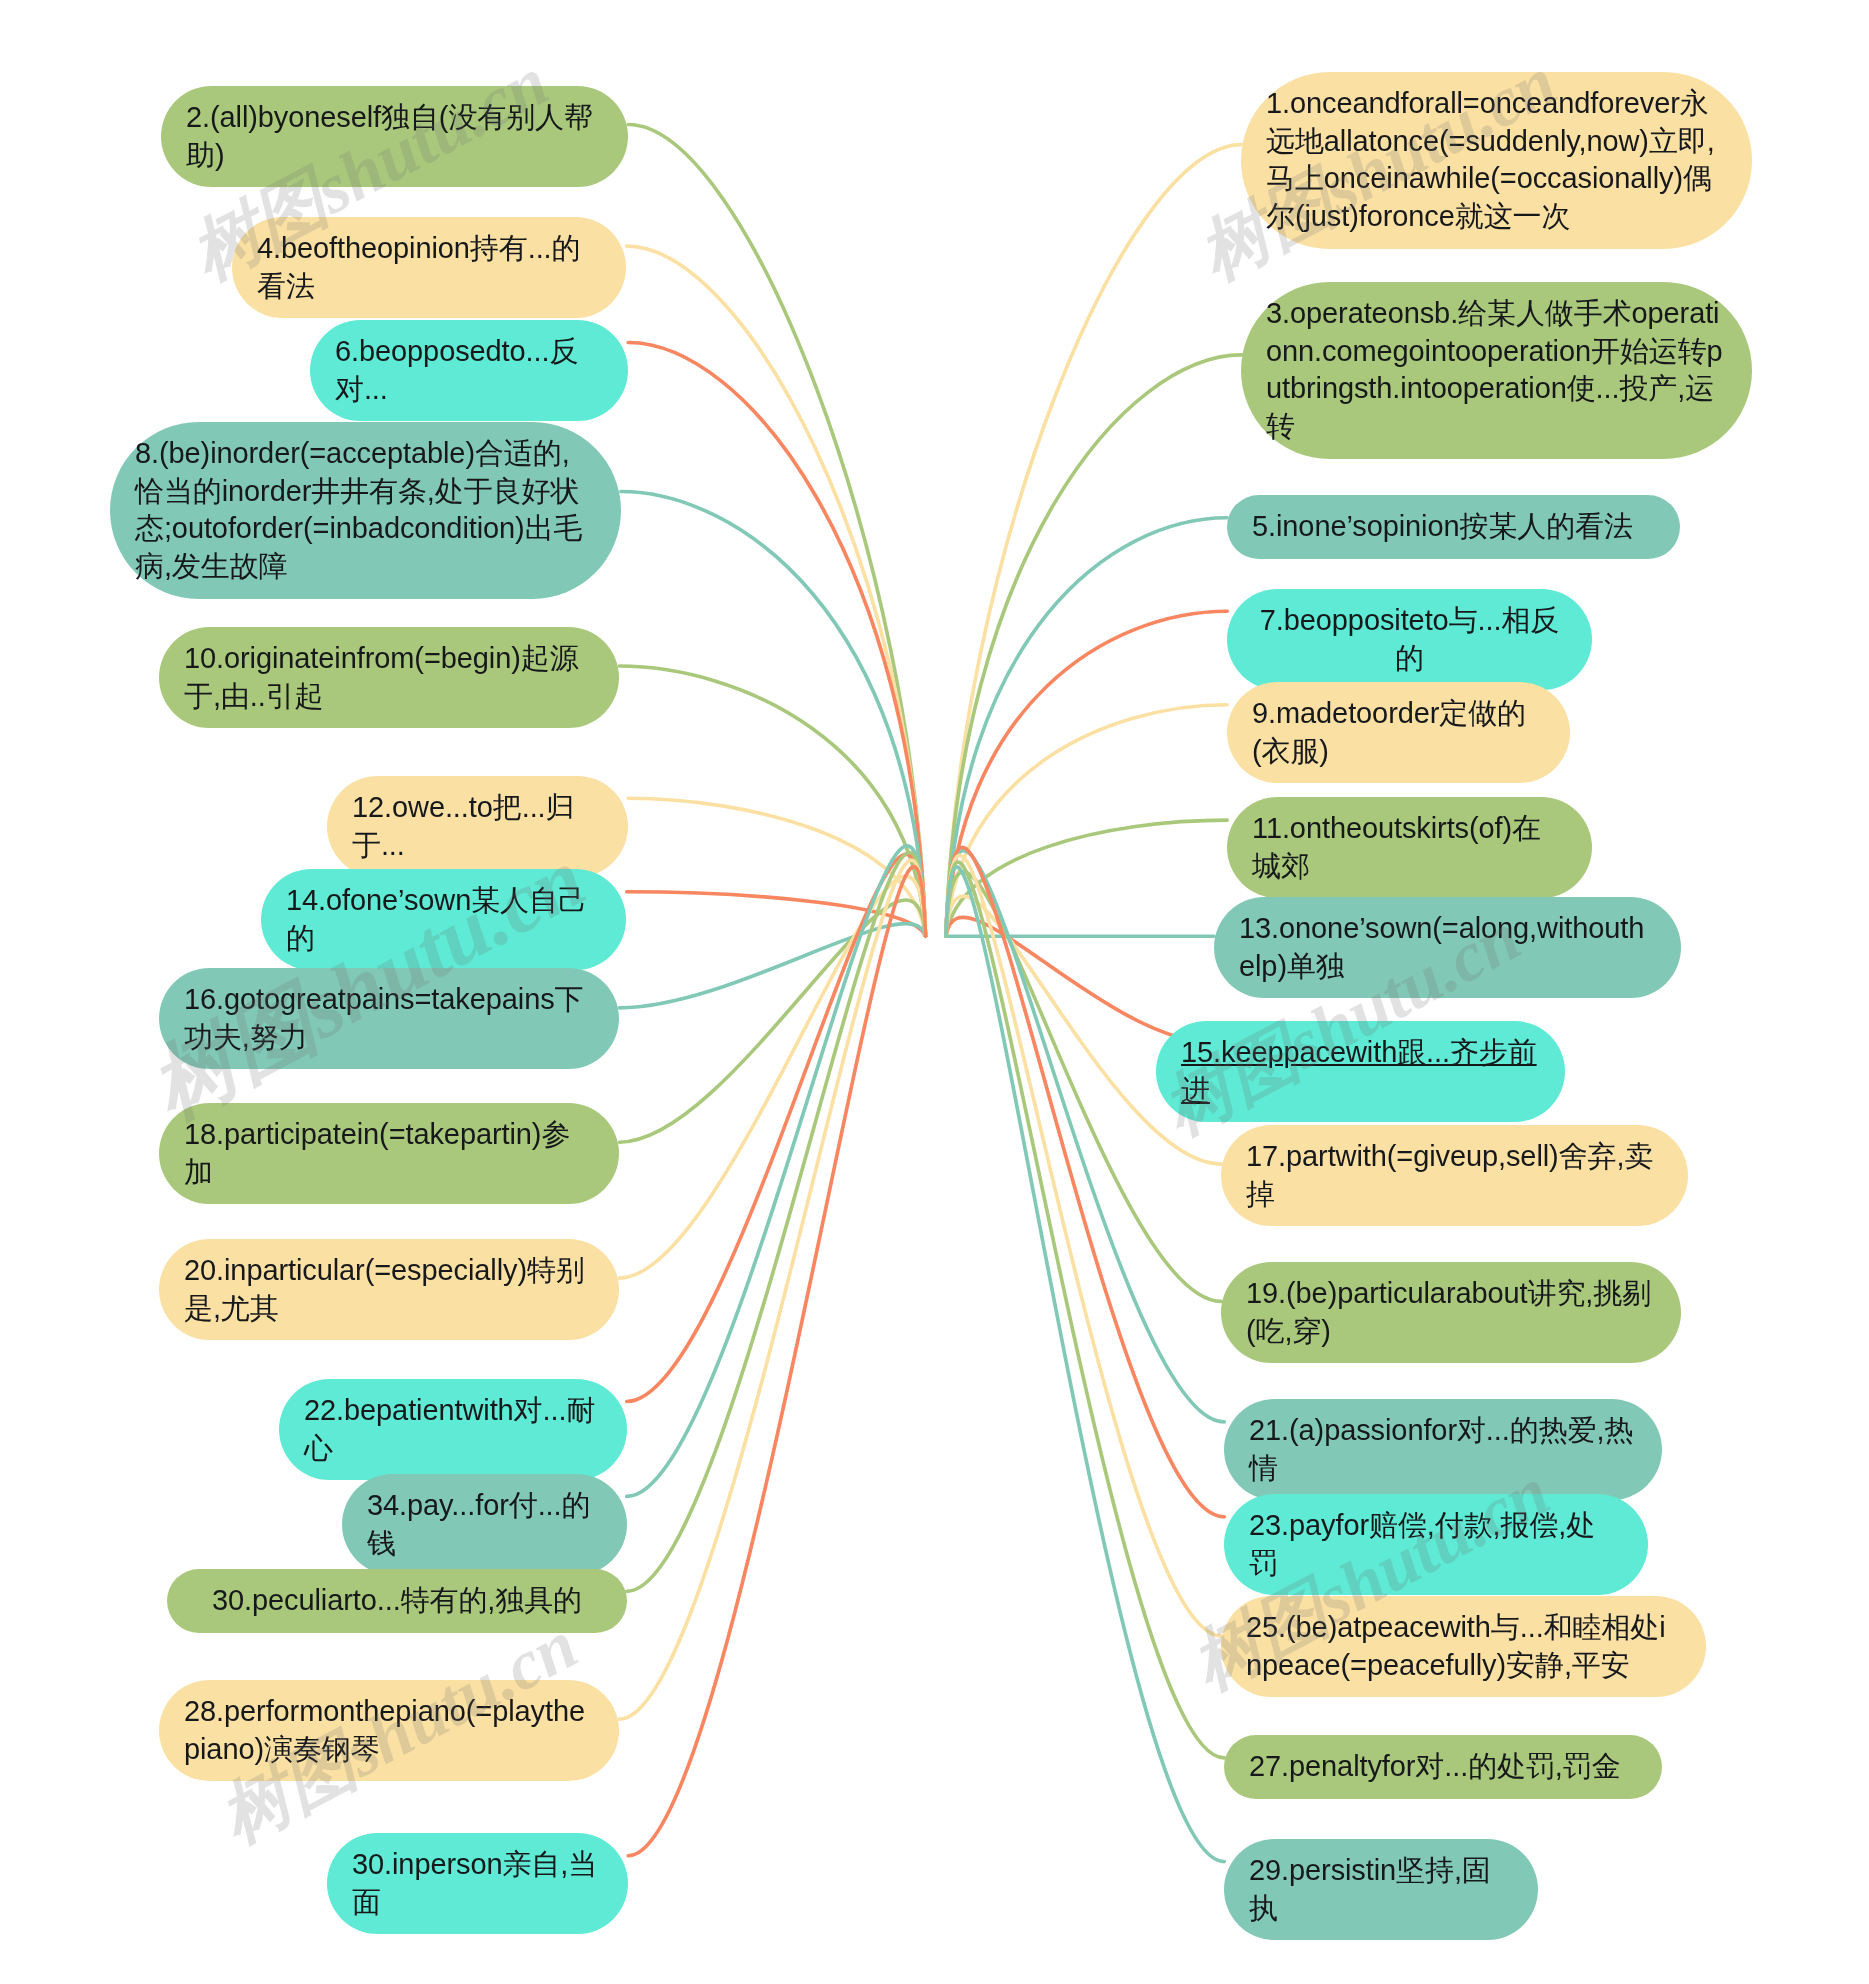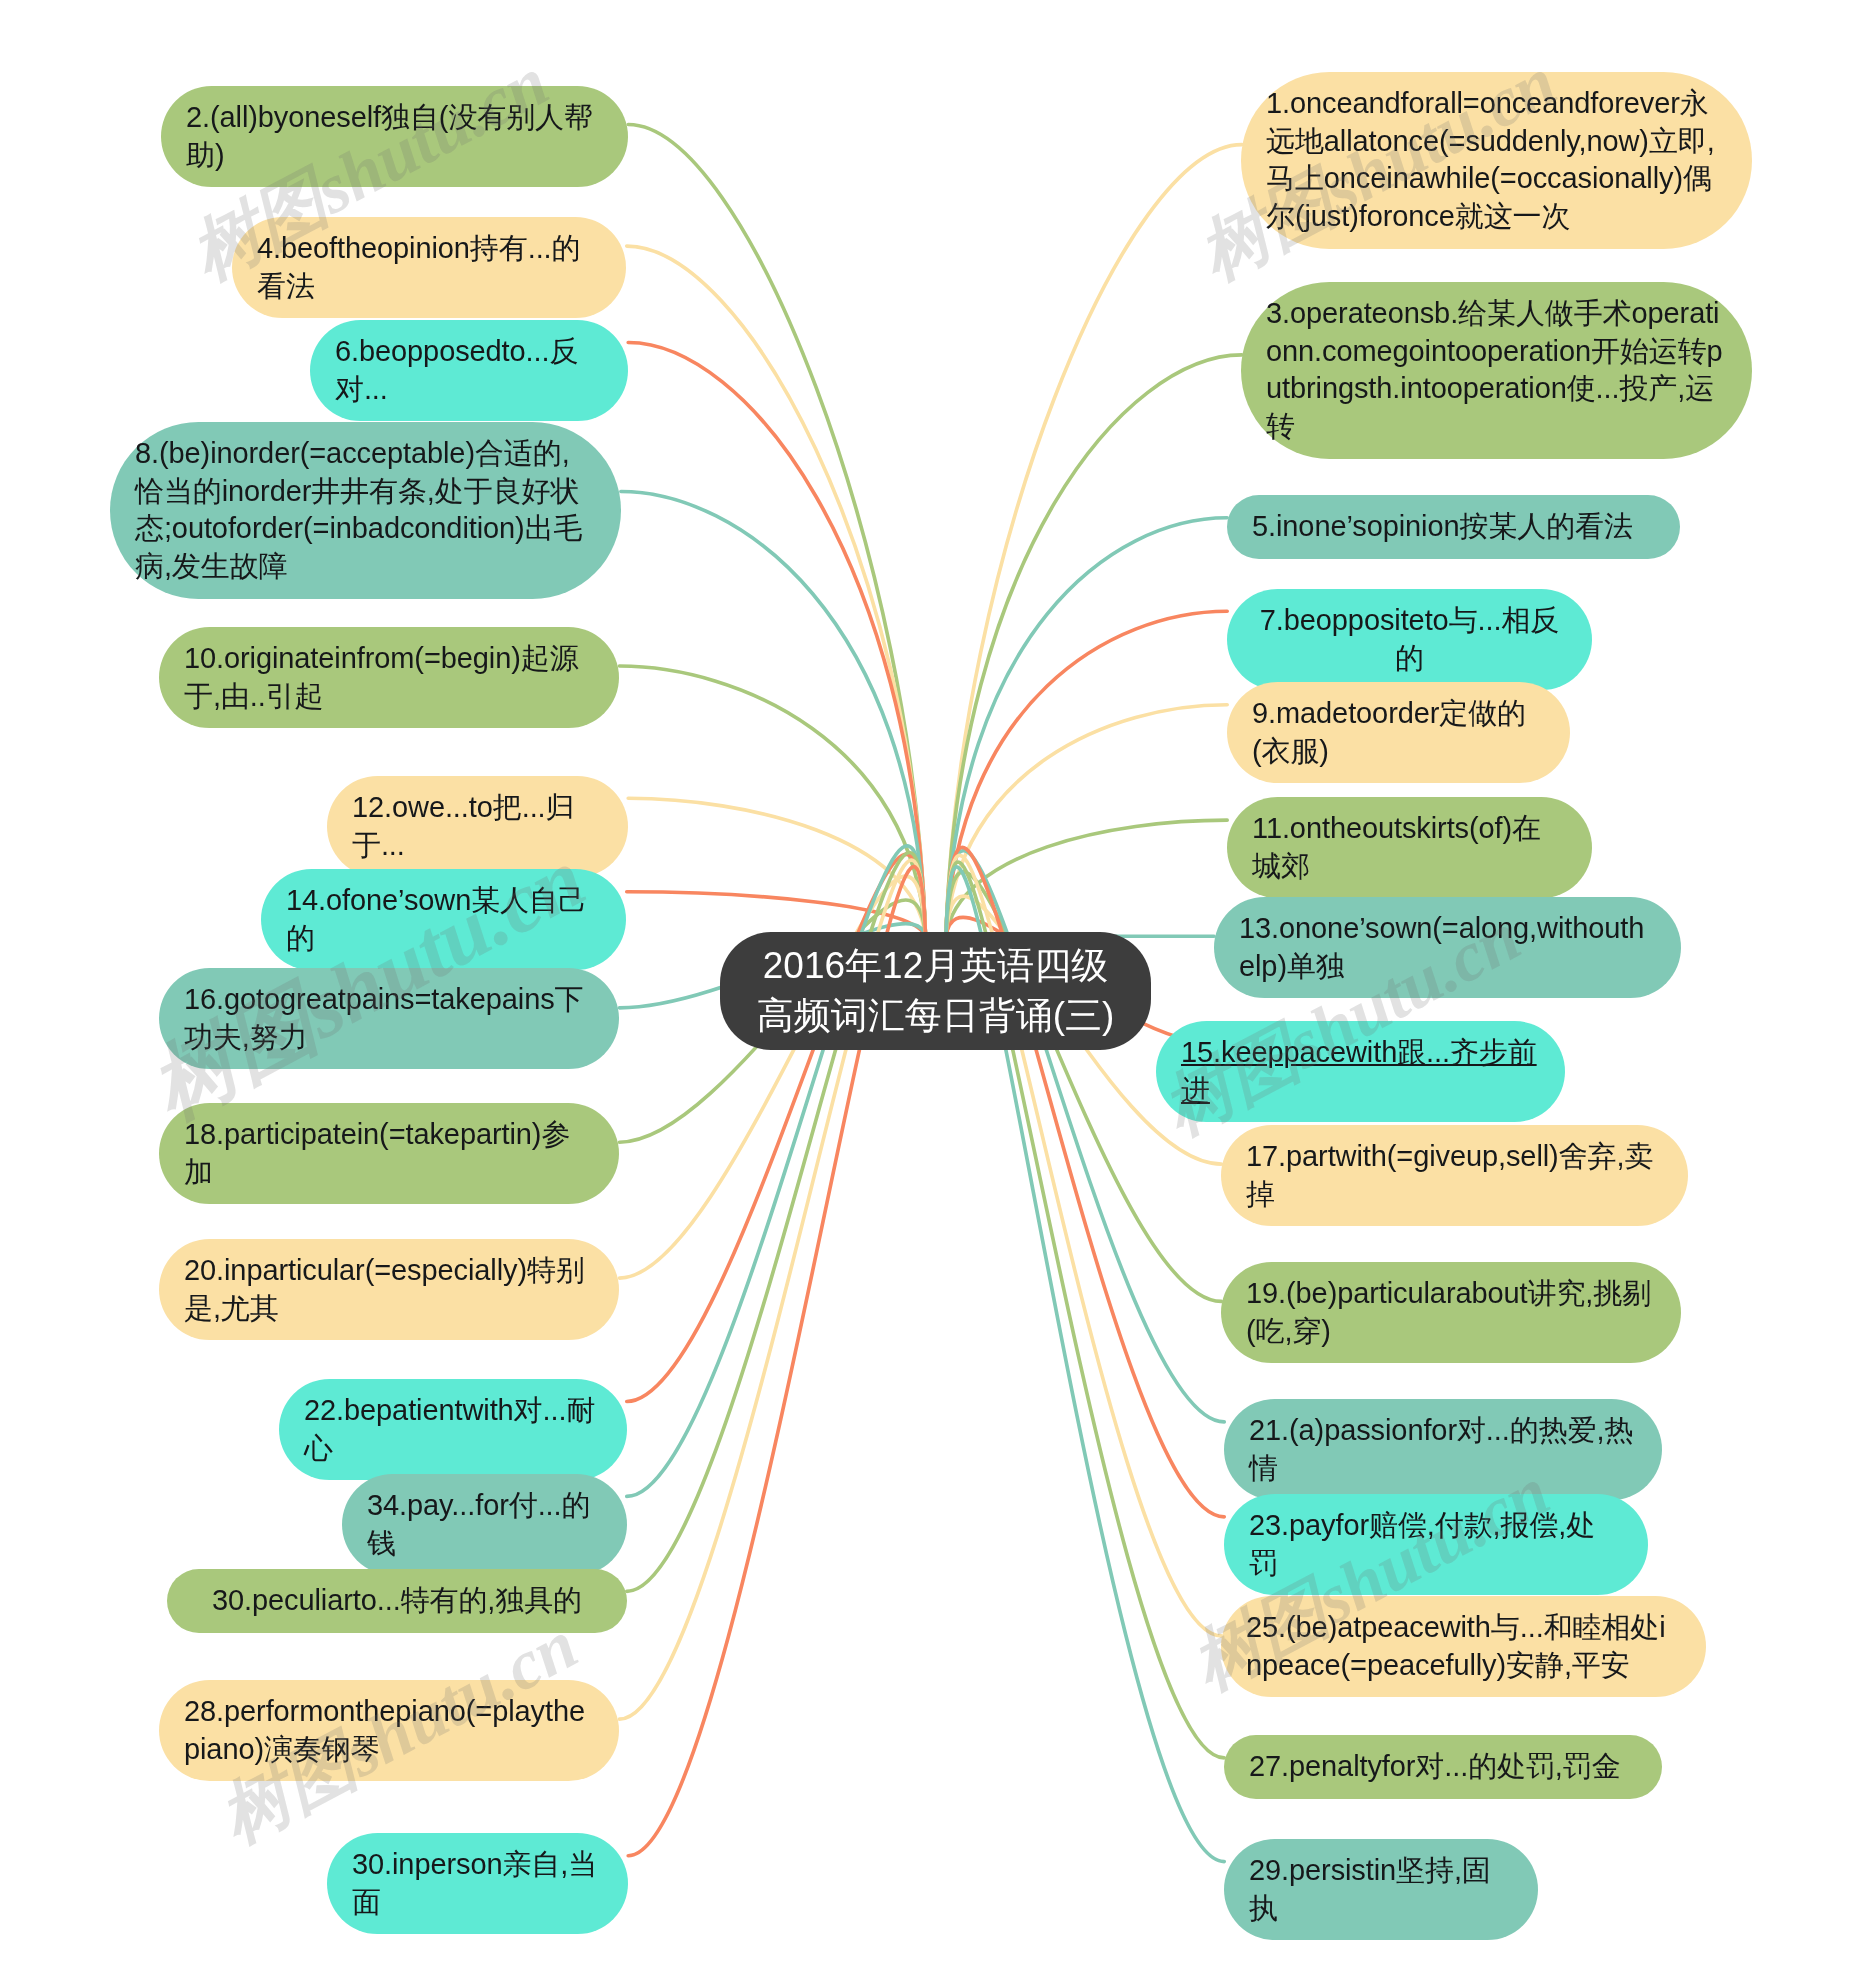--- a/index.html
+++ b/index.html
@@ -194,15 +194,14 @@
         <span>25.(be)atpeacewith与...和睦相处inpeace(=peacefully)安静,平安</span>
       </div>
       <div class="node r c-green" style="left: 1224px; top: 1735px; width: 438px; min-height: 45px; text-align: right;">
         <span>27.penaltyfor对...的处罚,罚金</span>
       </div>
       <div class="node r c-teal" style="left: 1224px; top: 1839px; width: 314px; min-height: 45px;">
         <span>29.persistin坚持,固执</span>
       </div>
     </div>
 
-  <div id="central" style="left: 720px; top: 932px; width: 431px; height: 118px;">2016年12月英语四级高频词汇每日背诵(三)</div>
 </div>
 
 
 </body></html>

